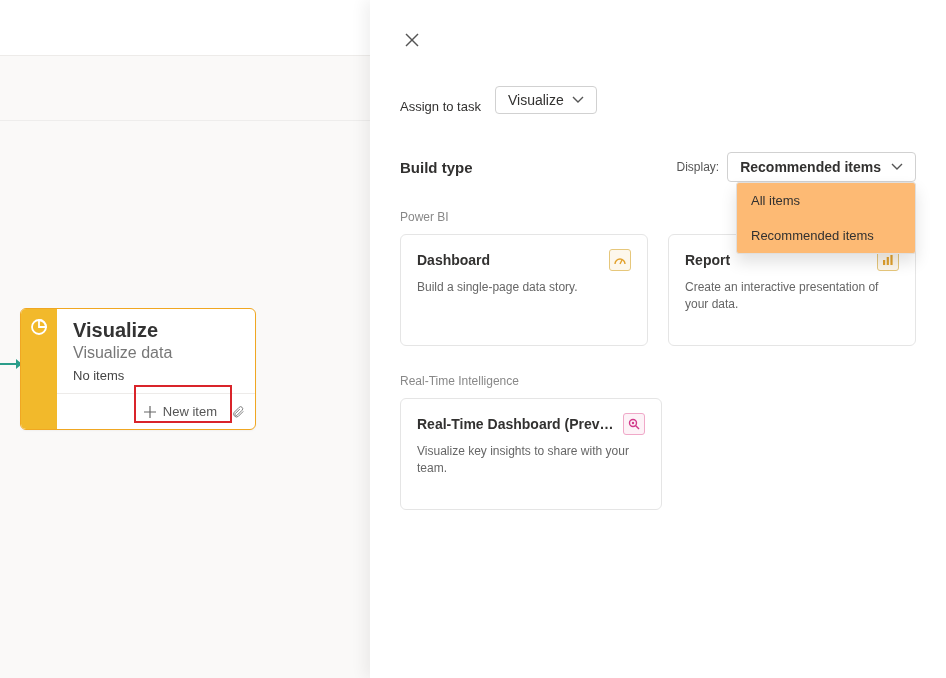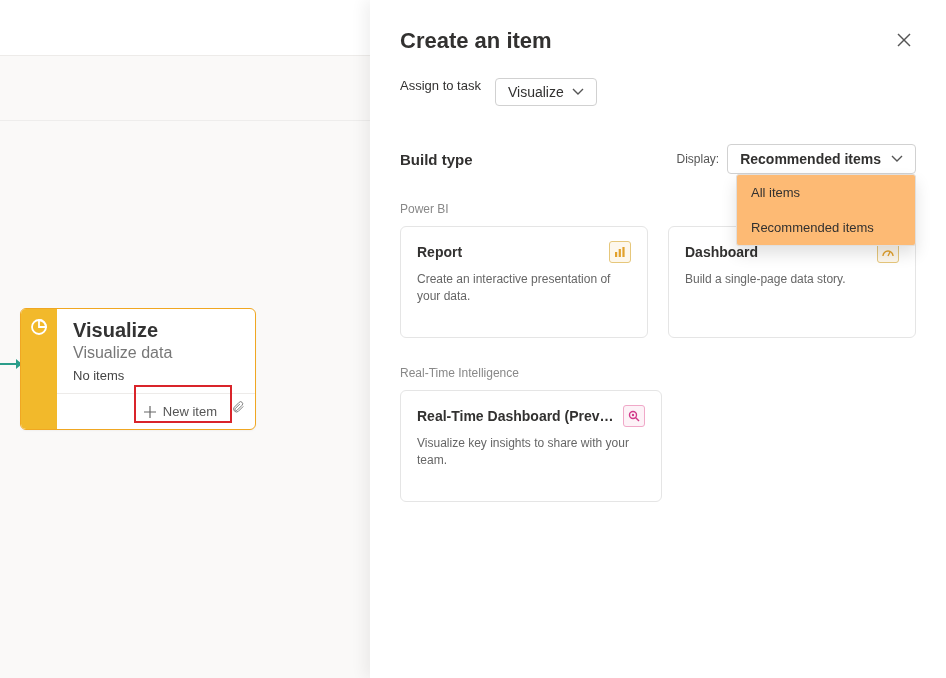--- a/index.html
+++ b/index.html
@@ -72,21 +72,21 @@
     .task-card .noitems {
       font-size: 13px;
       color: #444;
       margin-top: 6px;
     }
     .task-card .footer {
       margin-left: 36px;
       border-top: 1px solid #edebe9;
       display: flex;
       justify-content: flex-end;
-      align-items: flex-start;
+      align-items: center;
       padding: 6px 10px;
       gap: 8px;
     }
     .new-item-btn {
       display: flex;
       align-items: center;
       gap: 6px;
       font-size: 13px;
       color: #555;
       background: transparent;
@@ -134,23 +134,23 @@
     .close-btn {
       background: none;
       border: none;
       cursor: pointer;
       color: #555;
       font-size: 18px;
       padding: 4px;
     }
     .assign-row {
       display: flex;
-      align-items: flex-start;
+      align-items: flex-end;
       gap: 14px;
-      margin-top: 24px;
+      margin-top: 34px;
     }
     .assign-label {
       font-size: 13px;
       color: #323130;
     }
     .task-select {
       display: flex;
       align-items: center;
       gap: 8px;
       border: 1px solid #d1d1d1;
@@ -310,21 +310,20 @@
         </svg>
       </span>
     </div>
   </div>
 
   <div class="highlight-box"></div>
 </div>
 
 <div class="panel">
   <div class="panel-header">
-    <div class="panel-title">Create an item</div>
     <button class="close-btn">
       <span>
         <svg width="16" height="16" viewBox="0 0 16 16">
           <line x1="2" y1="2" x2="14" y2="14" stroke="#555" stroke-width="1.4"></line>
           <line x1="14" y1="2" x2="2" y2="14" stroke="#555" stroke-width="1.4"></line>
         </svg>
       </span>
     </button>
   </div>
 
@@ -357,43 +356,43 @@
     <div class="dropdown">
       <div class="dropdown-item">All items</div>
       <div class="dropdown-item">Recommended items</div>
     </div>
   </div>
 
   <div class="group-label">Power BI</div>
   <div class="card-row">
     <div class="item-card">
       <div class="item-card-head">
+        <div class="item-card-title">Dashboard</div>
+        <div class="icon-box">
+          <svg width="12" height="12" viewBox="0 0 12 12">
+            <path d="M1 10a5 5 0 0 1 10 0" fill="none" stroke="#e2a12c" stroke-width="1.4"></path>
+            <line x1="6" y1="10" x2="8" y2="6" stroke="#e2a12c" stroke-width="1.4"></line>
+          </svg>
+        </div>
+      </div>
+      <div class="item-card-desc">Build a single-page data story.</div>
+    </div>
+
+    <div class="item-card">
+      <div class="item-card-head">
         <div class="item-card-title">Report</div>
         <div class="icon-box">
           <svg width="12" height="12" viewBox="0 0 12 12">
             <rect x="1" y="6" width="2.2" height="5" fill="#e2a12c"></rect>
             <rect x="4.7" y="3" width="2.2" height="8" fill="#e2a12c"></rect>
             <rect x="8.4" y="1" width="2.2" height="10" fill="#e2a12c"></rect>
           </svg>
         </div>
       </div>
       <div class="item-card-desc">Create an interactive presentation of your data.</div>
-    </div>
-
-    <div class="item-card">
-      <div class="item-card-head">
-        <div class="item-card-title">Dashboard</div>
-        <div class="icon-box">
-          <svg width="12" height="12" viewBox="0 0 12 12">
-            <path d="M1 10a5 5 0 0 1 10 0" fill="none" stroke="#e2a12c" stroke-width="1.4"></path>
-            <line x1="6" y1="10" x2="8" y2="6" stroke="#e2a12c" stroke-width="1.4"></line>
-          </svg>
-        </div>
-      </div>
-      <div class="item-card-desc">Build a single-page data story.</div>
     </div>
   </div>
 
   <div class="group-label">Real-Time Intelligence</div>
   <div class="card-row">
     <div class="item-card narrow">
       <div class="item-card-head">
         <div class="item-card-title">Real-Time Dashboard (Previ…</div>
         <div class="icon-box pink">
           <svg width="12" height="12" viewBox="0 0 12 12">

